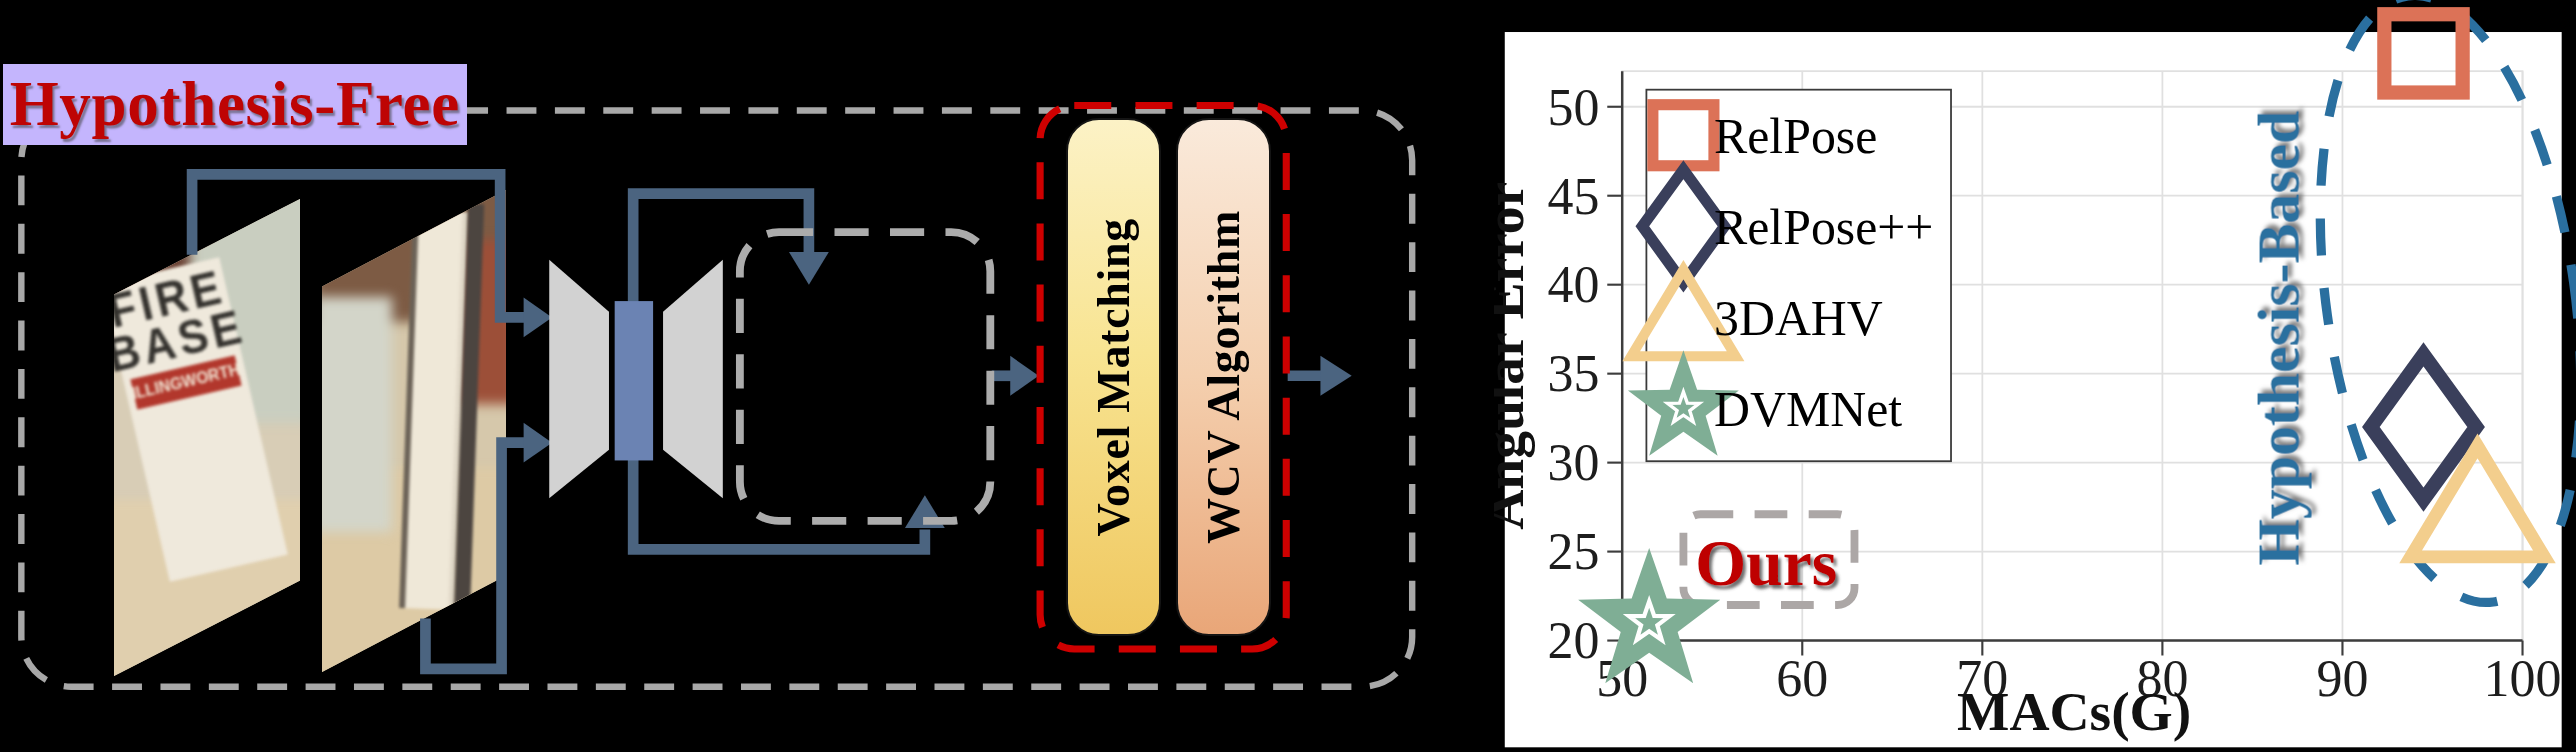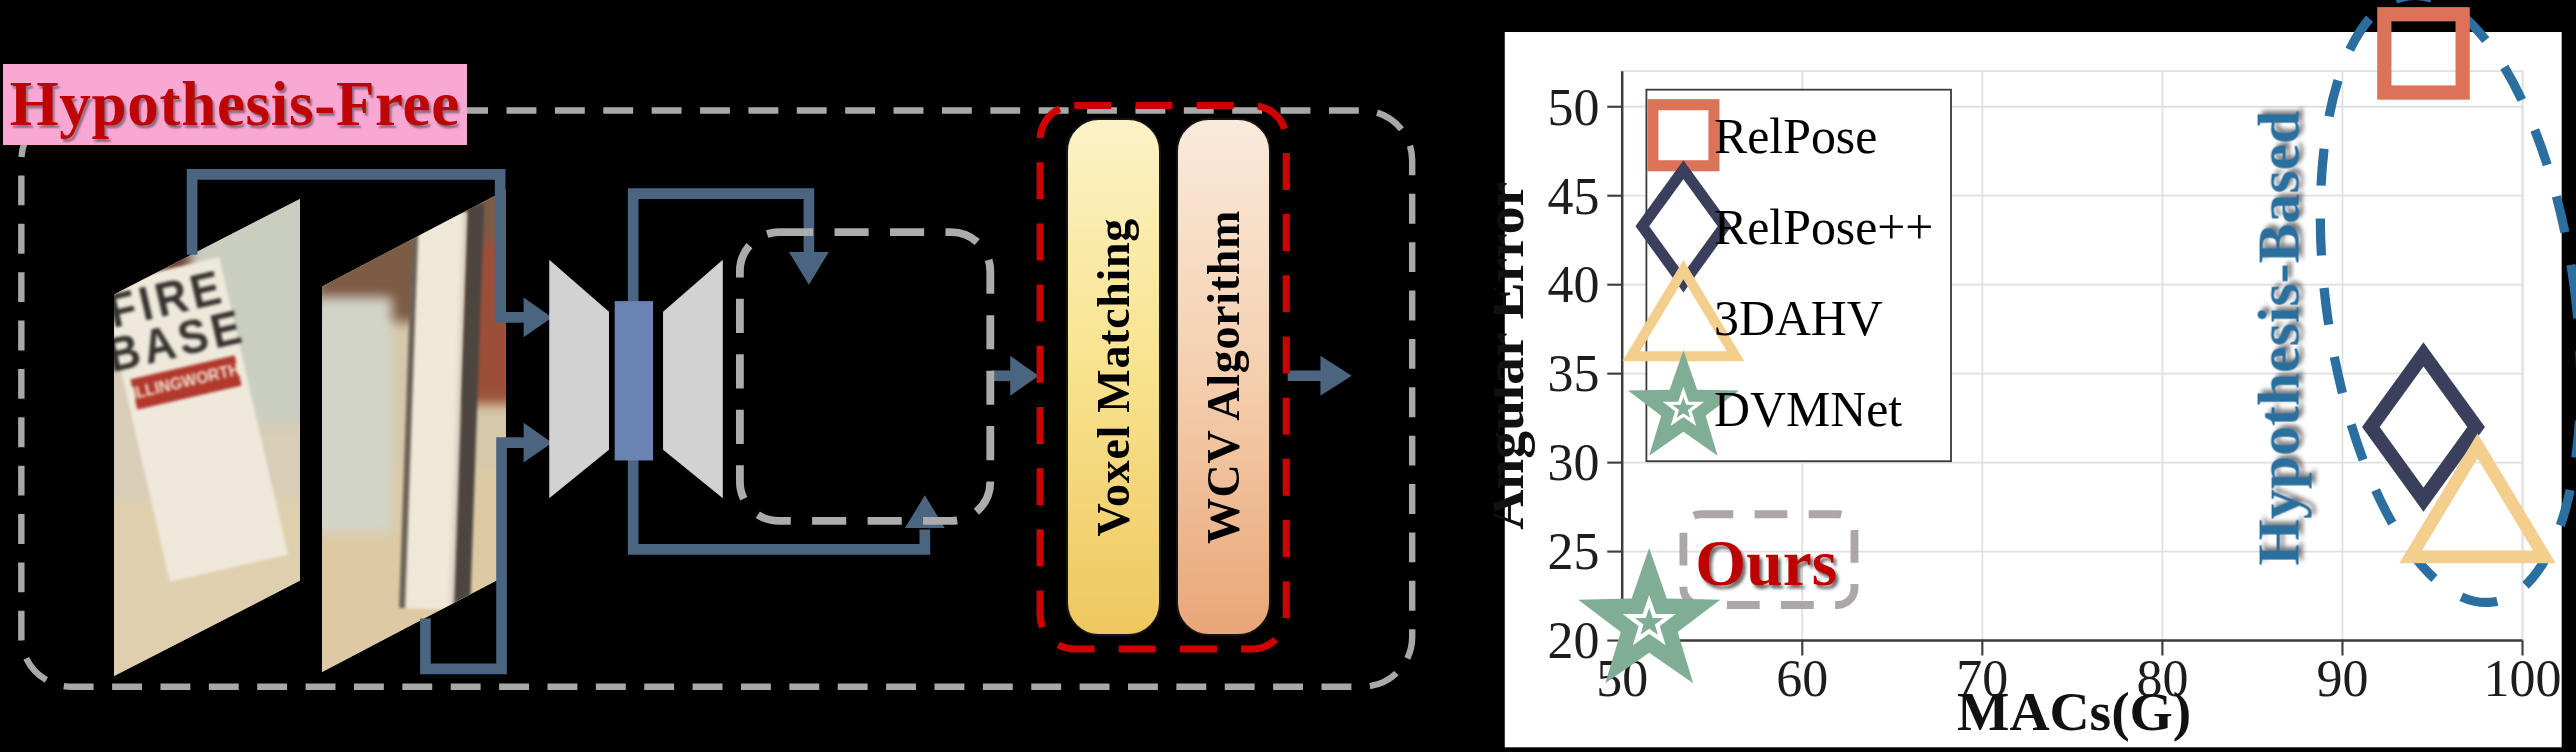--- a/index.html
+++ b/index.html
@@ -1,20 +1,20 @@
 <!DOCTYPE html>
 <html style="font-size:11.4px"><head>
 <meta charset="utf-8">
 <style>
   html,body{margin:0;padding:0;background:#000;}
   #stage{position:relative;width:2576px;height:753px;background:#000;overflow:hidden;
          font-family:"Liberation Serif",serif;}
   svg{position:absolute;left:0;top:0;}
   
-  #label-box{position:absolute;left:2.8px;top:64px;width:464px;height:81px;background:#f9a8d4;
+  #label-box{position:absolute;left:2.8px;top:64px;width:464px;height:81px;background:#c4b5fd;
              display:flex;align-items:center;justify-content:center;z-index:6;}
   #label-box span{font-weight:bold;font-size:63px;color:#BE0404;letter-spacing:0.7px;
                   text-shadow:2.1px 2.8px 2.1px rgba(60,60,60,.55);}
   .book{position:absolute;z-index:2;clip-path:polygon(0 20%,100% 0,100% 80%,0 100%);overflow:hidden;}
   #book1{left:114px;top:199px;width:186px;height:477px;background:#d8cdb6;}
   #book2{left:322px;top:190px;width:184px;height:482px;background:#d6c8ab;}
   .blob{position:absolute;}
   .blur8{filter:blur(5.7px);} .blur6{filter:blur(4.3px);}
   #b1-topleft{left:-8.5px;top:-8.5px;width:107px;height:149px;background:#6e4638;}
   #b1-tile{right:-10.7px;top:-10.7px;width:121px;height:235px;background:#c9cec0;}

